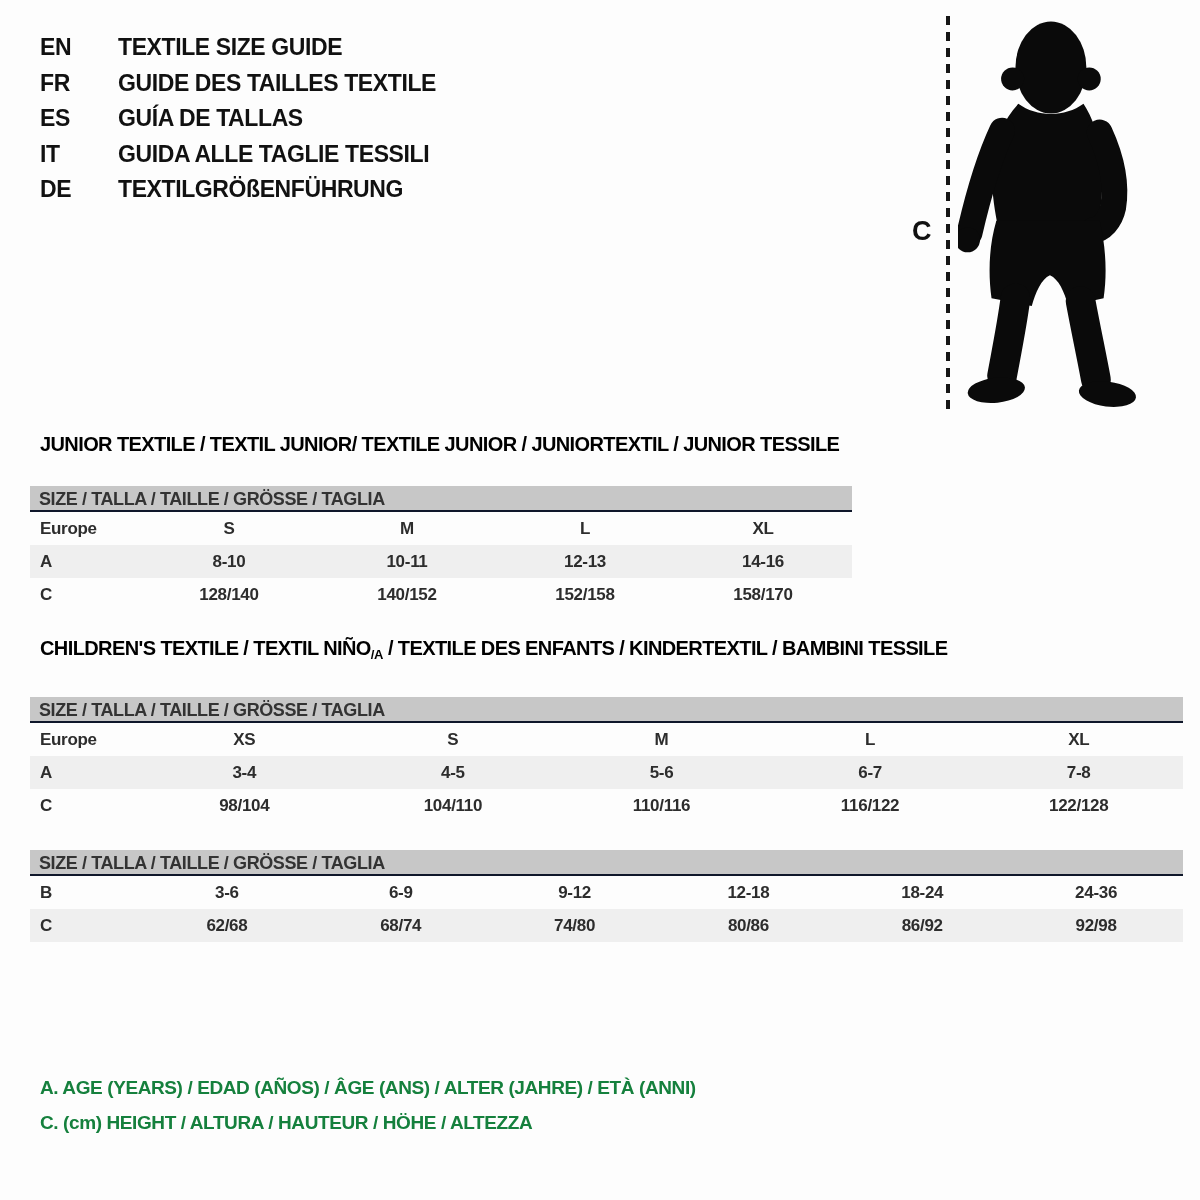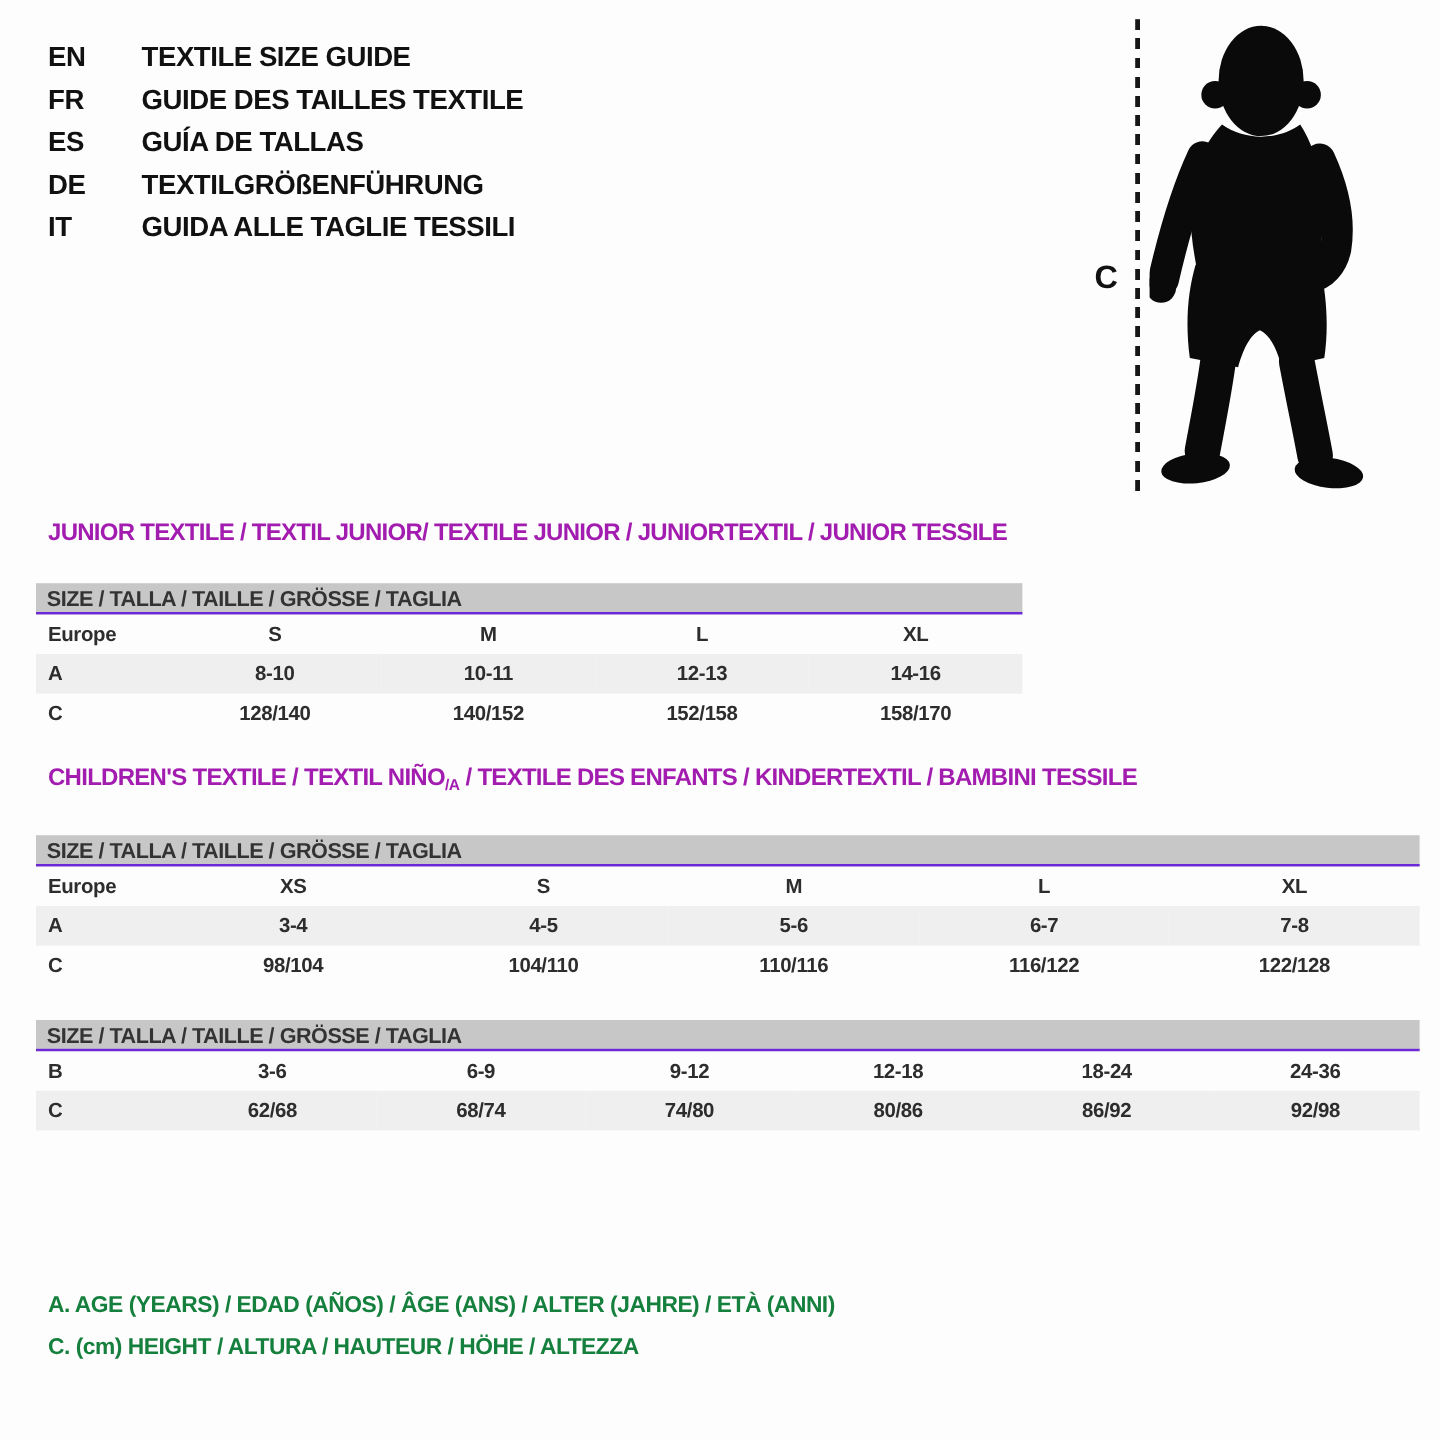--- a/index.html
+++ b/index.html
@@ -24,26 +24,26 @@
   }
   .c-label{position:absolute;left:912px;top:216px;font-size:27px;font-weight:bold;color:#111;}
   .toddler-svg{position:absolute;left:958px;top:14px;width:182px;height:400px;}
 
   
   .sec{position:absolute;left:30px;}
   .sec-junior{top:432px;width:822px;}
   .sec-children{top:636px;width:1153px;}
   .sec-babies{top:834px;width:1153px;}
 
-  .sec-title{margin:0;padding-left:10px;font-size:20px;font-weight:bold;letter-spacing:-0.6px;line-height:24px;color:#a21caf;}
+  .sec-title{margin:0;padding-left:10px;font-size:20px;font-weight:bold;letter-spacing:-0.6px;line-height:24px;color:#000000;}
   .sec-babies .sec-title{line-height:38px;}
   .small-sub{font-size:13px;vertical-align:-4px;letter-spacing:-0.4px;}
 
   .size-bar{
-    height:26px;background:#c7c7c7;border-bottom:2px solid #6d28d9;
+    height:26px;background:#c7c7c7;border-bottom:2px solid #0f172a;
     color:#333;font-size:18px;font-weight:bold;line-height:26px;
     padding-left:9px;letter-spacing:-0.4px;box-sizing:border-box;
   }
   .sec-junior .size-bar{margin-top:30px;}
   .sec-children .size-bar{margin-top:30px;}
   .sec-babies .size-bar{margin-top:16px;}
 
   table.size-table{
     width:100%;border-collapse:collapse;table-layout:fixed;
     font-size:17px;font-weight:bold;color:#2d2d2d;letter-spacing:-0.3px;
@@ -70,26 +70,26 @@
       </div>
       <div class="lang-row">
         <span class="lang-code">FR</span>
         <span>GUIDE DES TAILLES TEXTILE</span>
       </div>
       <div class="lang-row">
         <span class="lang-code">ES</span>
         <span>GUÍA DE TALLAS</span>
       </div>
       <div class="lang-row">
+        <span class="lang-code">IT</span>
+        <span>GUIDA ALLE TAGLIE TESSILI</span>
+      </div>
+      <div class="lang-row">
         <span class="lang-code">DE</span>
         <span>TEXTILGRÖßENFÜHRUNG</span>
-      </div>
-      <div class="lang-row">
-        <span class="lang-code">IT</span>
-        <span>GUIDA ALLE TAGLIE TESSILI</span>
       </div>
     </div>
 
   <div class="dash-line"></div>
   <div class="c-label">C</div>
   <svg class="toddler-svg" viewBox="0 0 190 410" xmlns="http://www.w3.org/2000/svg" aria-hidden="true">
     <g fill="#0a0a0a" stroke="none">
       <ellipse cx="97" cy="52" rx="37" ry="48"></ellipse>
       <circle cx="57" cy="64" r="12"></circle>
       <circle cx="137" cy="64" r="12"></circle>

